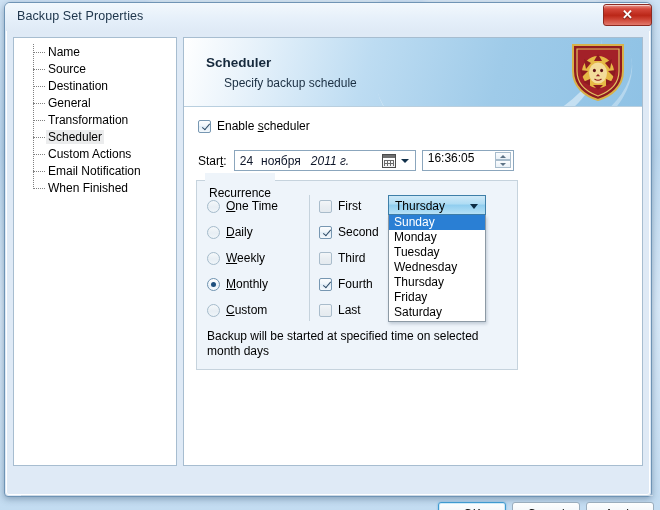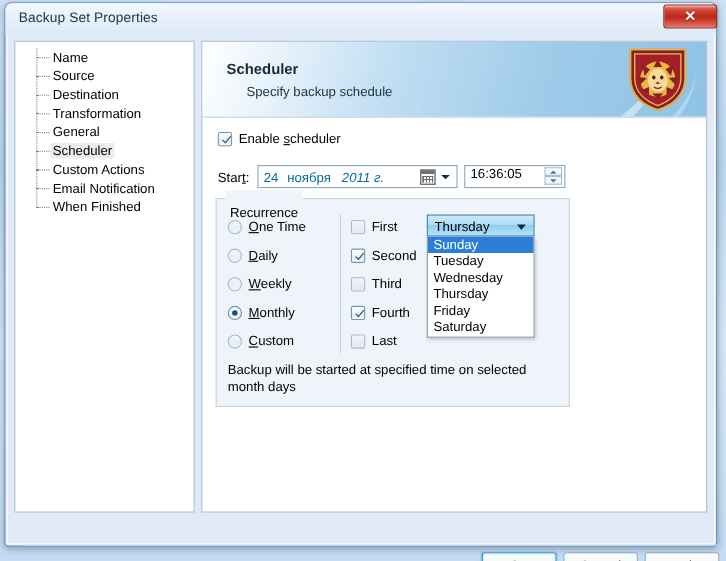--- a/index.html
+++ b/index.html
@@ -246,21 +246,21 @@
   }
   #start-label { font-size: 12px; color: #000; margin-right: 7px; }
   #date-field {
     position: relative;
     width: 182px; height: 21px;
     box-sizing: border-box;
     border: 1px solid #8ba6bd;
     background: #ffffff;
     display: flex; align-items: center;
   }
-  .dseg { font-size: 12px; color: #0369a1; }
+  .dseg { font-size: 12px; color: #0f172a; }
   #d-day { margin-left: 5px; }
   #d-month { margin-left: 8px; }
   #d-year { margin-left: 10px; font-style: italic; }
   #cal-icon {
     position: absolute;
     right: 19px; top: 3px;
     width: 14px; height: 14px;
     border: 1px solid #4b4b4b;
     background: linear-gradient(180deg,#6f6f6f 0%,#6f6f6f 28%, #ffffff 28%, #f0f0f0 100%);
     box-sizing: border-box;
@@ -493,22 +493,22 @@
   </div>
 
   <div id="client">
 
     <div id="tree-panel">
       <div id="tree-spine"></div>
       <div id="tree-list">
           <div class="tree-item"><span class="dots"></span><span class="lbl">Name</span></div>
           <div class="tree-item"><span class="dots"></span><span class="lbl">Source</span></div>
           <div class="tree-item"><span class="dots"></span><span class="lbl">Destination</span></div>
+          <div class="tree-item"><span class="dots"></span><span class="lbl">General</span></div>
           <div class="tree-item"><span class="dots"></span><span class="lbl">Transformation</span></div>
-          <div class="tree-item"><span class="dots"></span><span class="lbl">General</span></div>
           <div class="tree-item selected"><span class="dots"></span><span class="lbl">Scheduler</span></div>
           <div class="tree-item"><span class="dots"></span><span class="lbl">Custom Actions</span></div>
           <div class="tree-item"><span class="dots"></span><span class="lbl">Email Notification</span></div>
           <div class="tree-item"><span class="dots"></span><span class="lbl">When Finished</span></div>
         </div>
     </div>
 
     <div id="content-panel">
 
       <div id="banner">
@@ -622,20 +622,21 @@
               <span class="lbl">Last</span>
             </div>
           </div>
 
         <div id="weekday-combo">
           <span id="weekday-combo-value">Thursday</span>
           <span id="combo-arrow"></span>
         </div>
         <div id="weekday-list">
             <div class="list-item selected">Sunday</div>
+            <div class="list-item">Monday</div>
             <div class="list-item">Tuesday</div>
             <div class="list-item">Wednesday</div>
             <div class="list-item">Thursday</div>
             <div class="list-item">Friday</div>
             <div class="list-item">Saturday</div>
           </div>
 
         <div id="recurrence-desc">Backup will be started at specified time on selected month days</div>
       </div>
 

